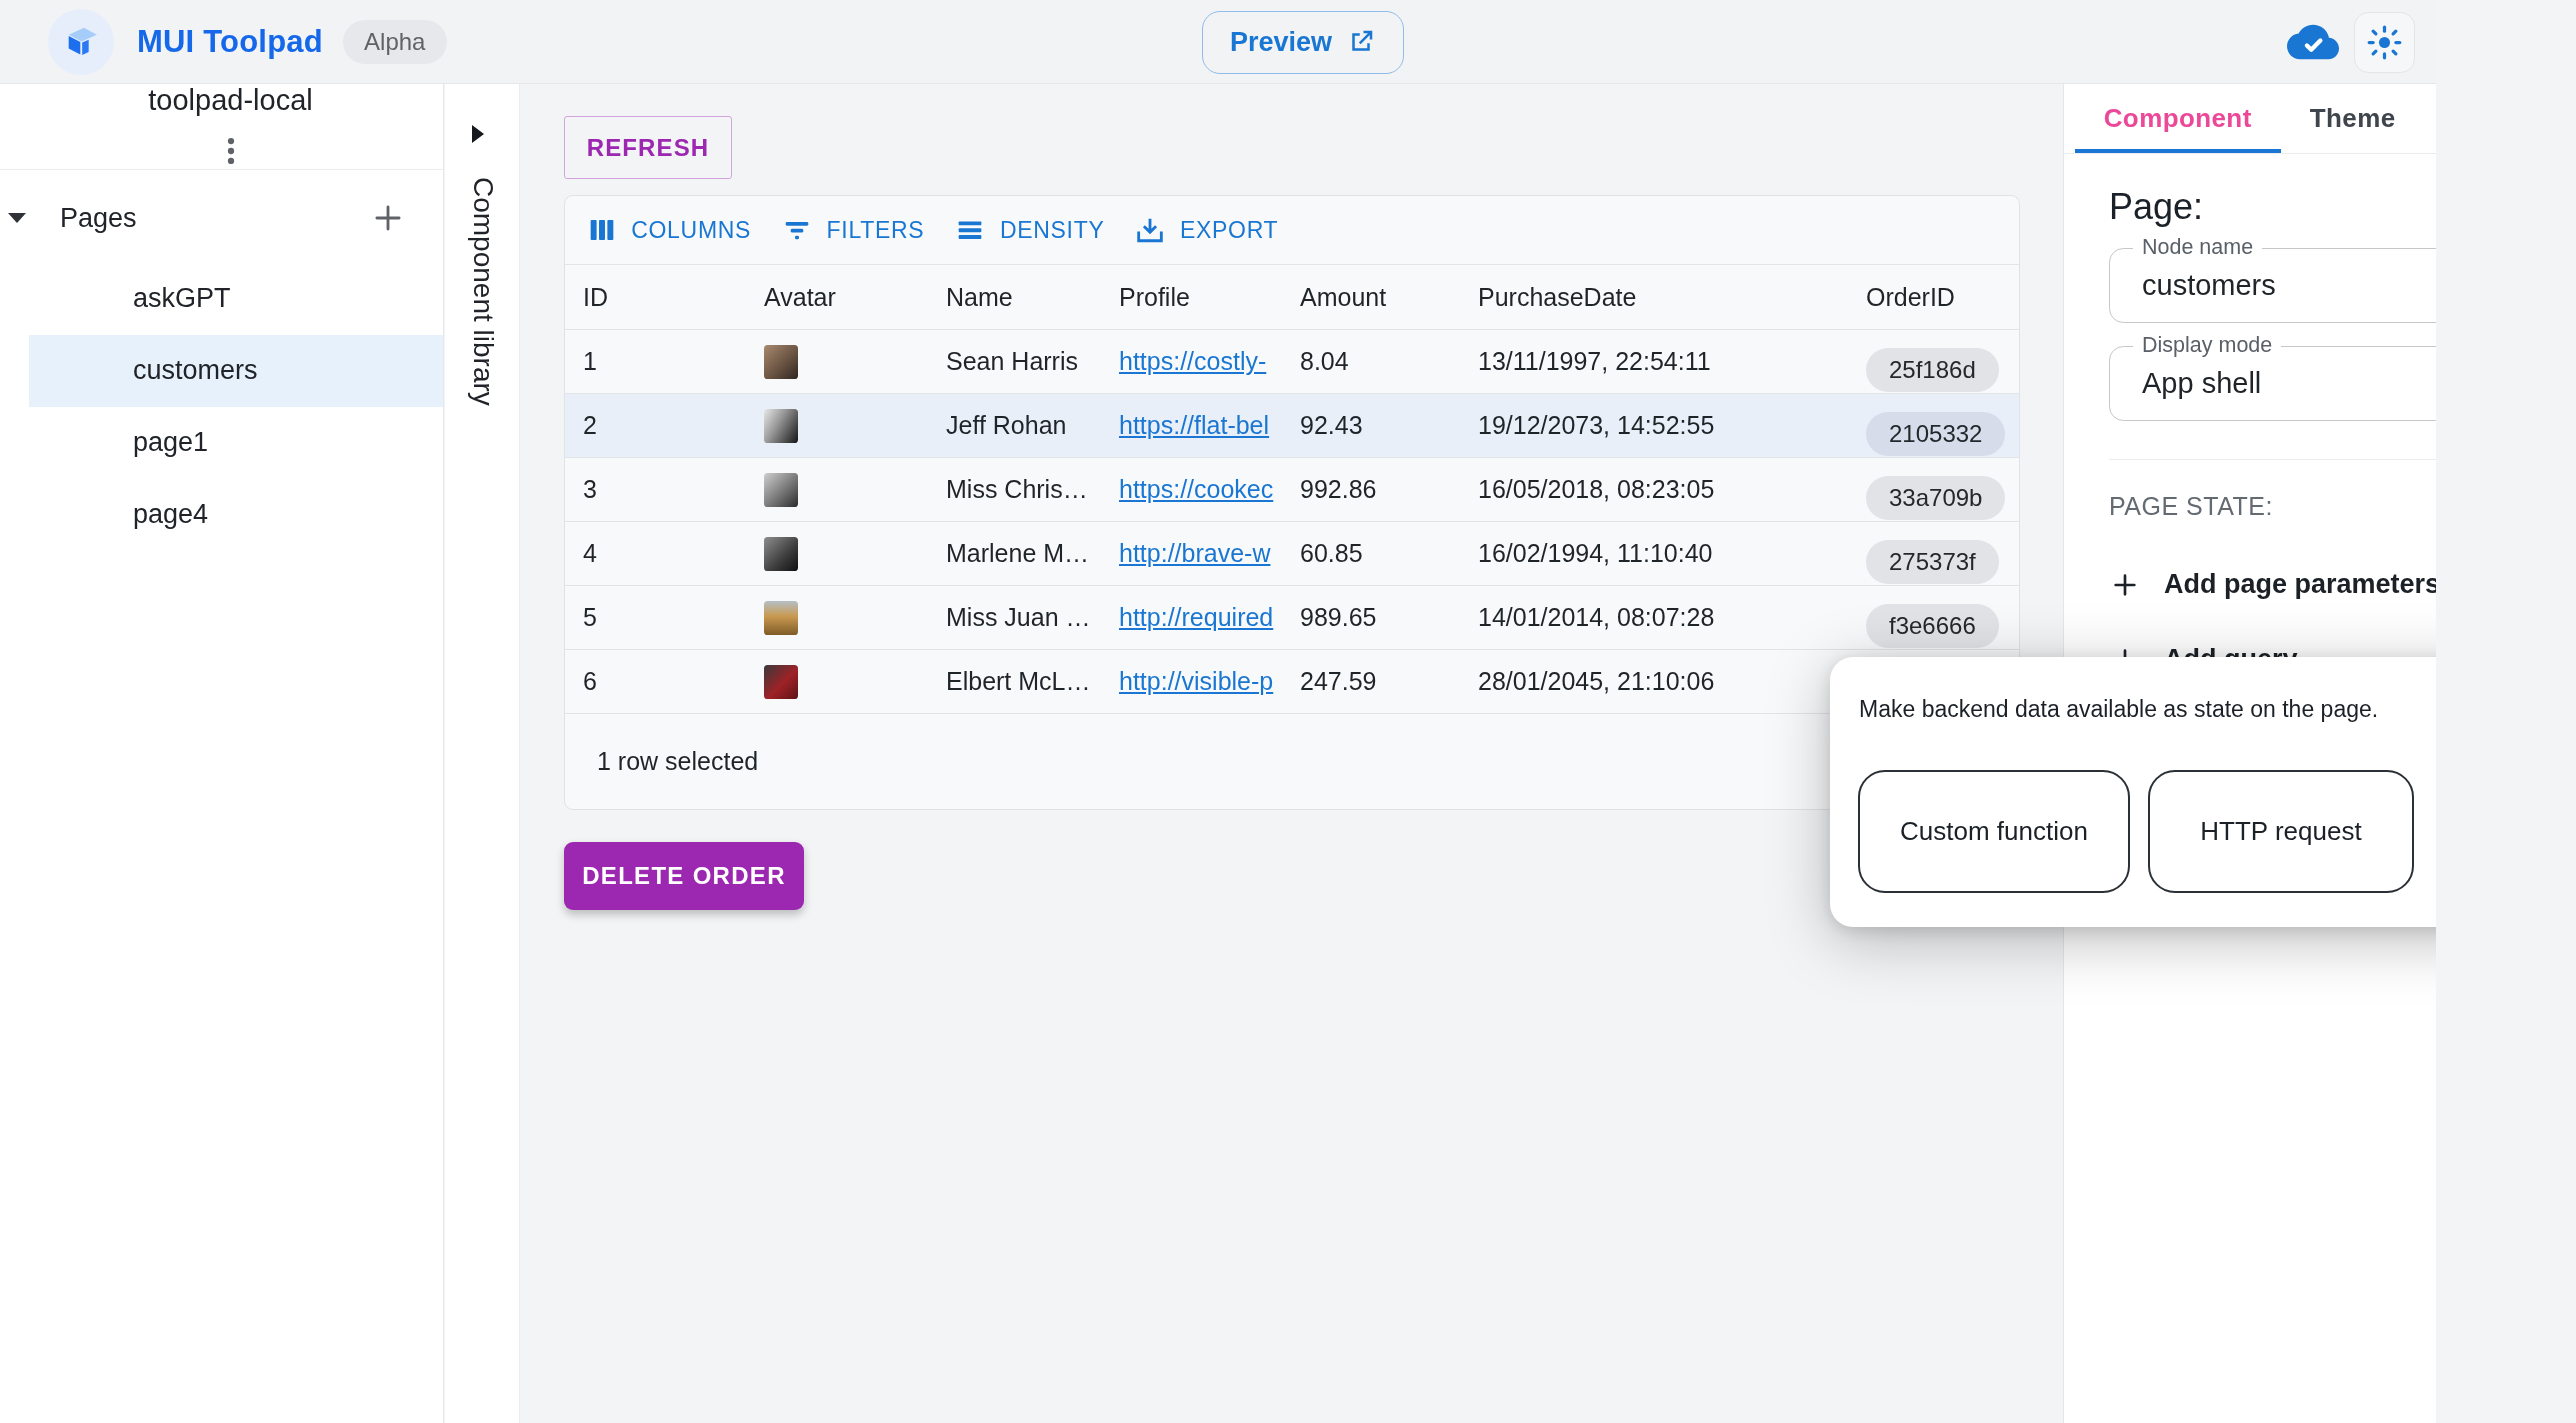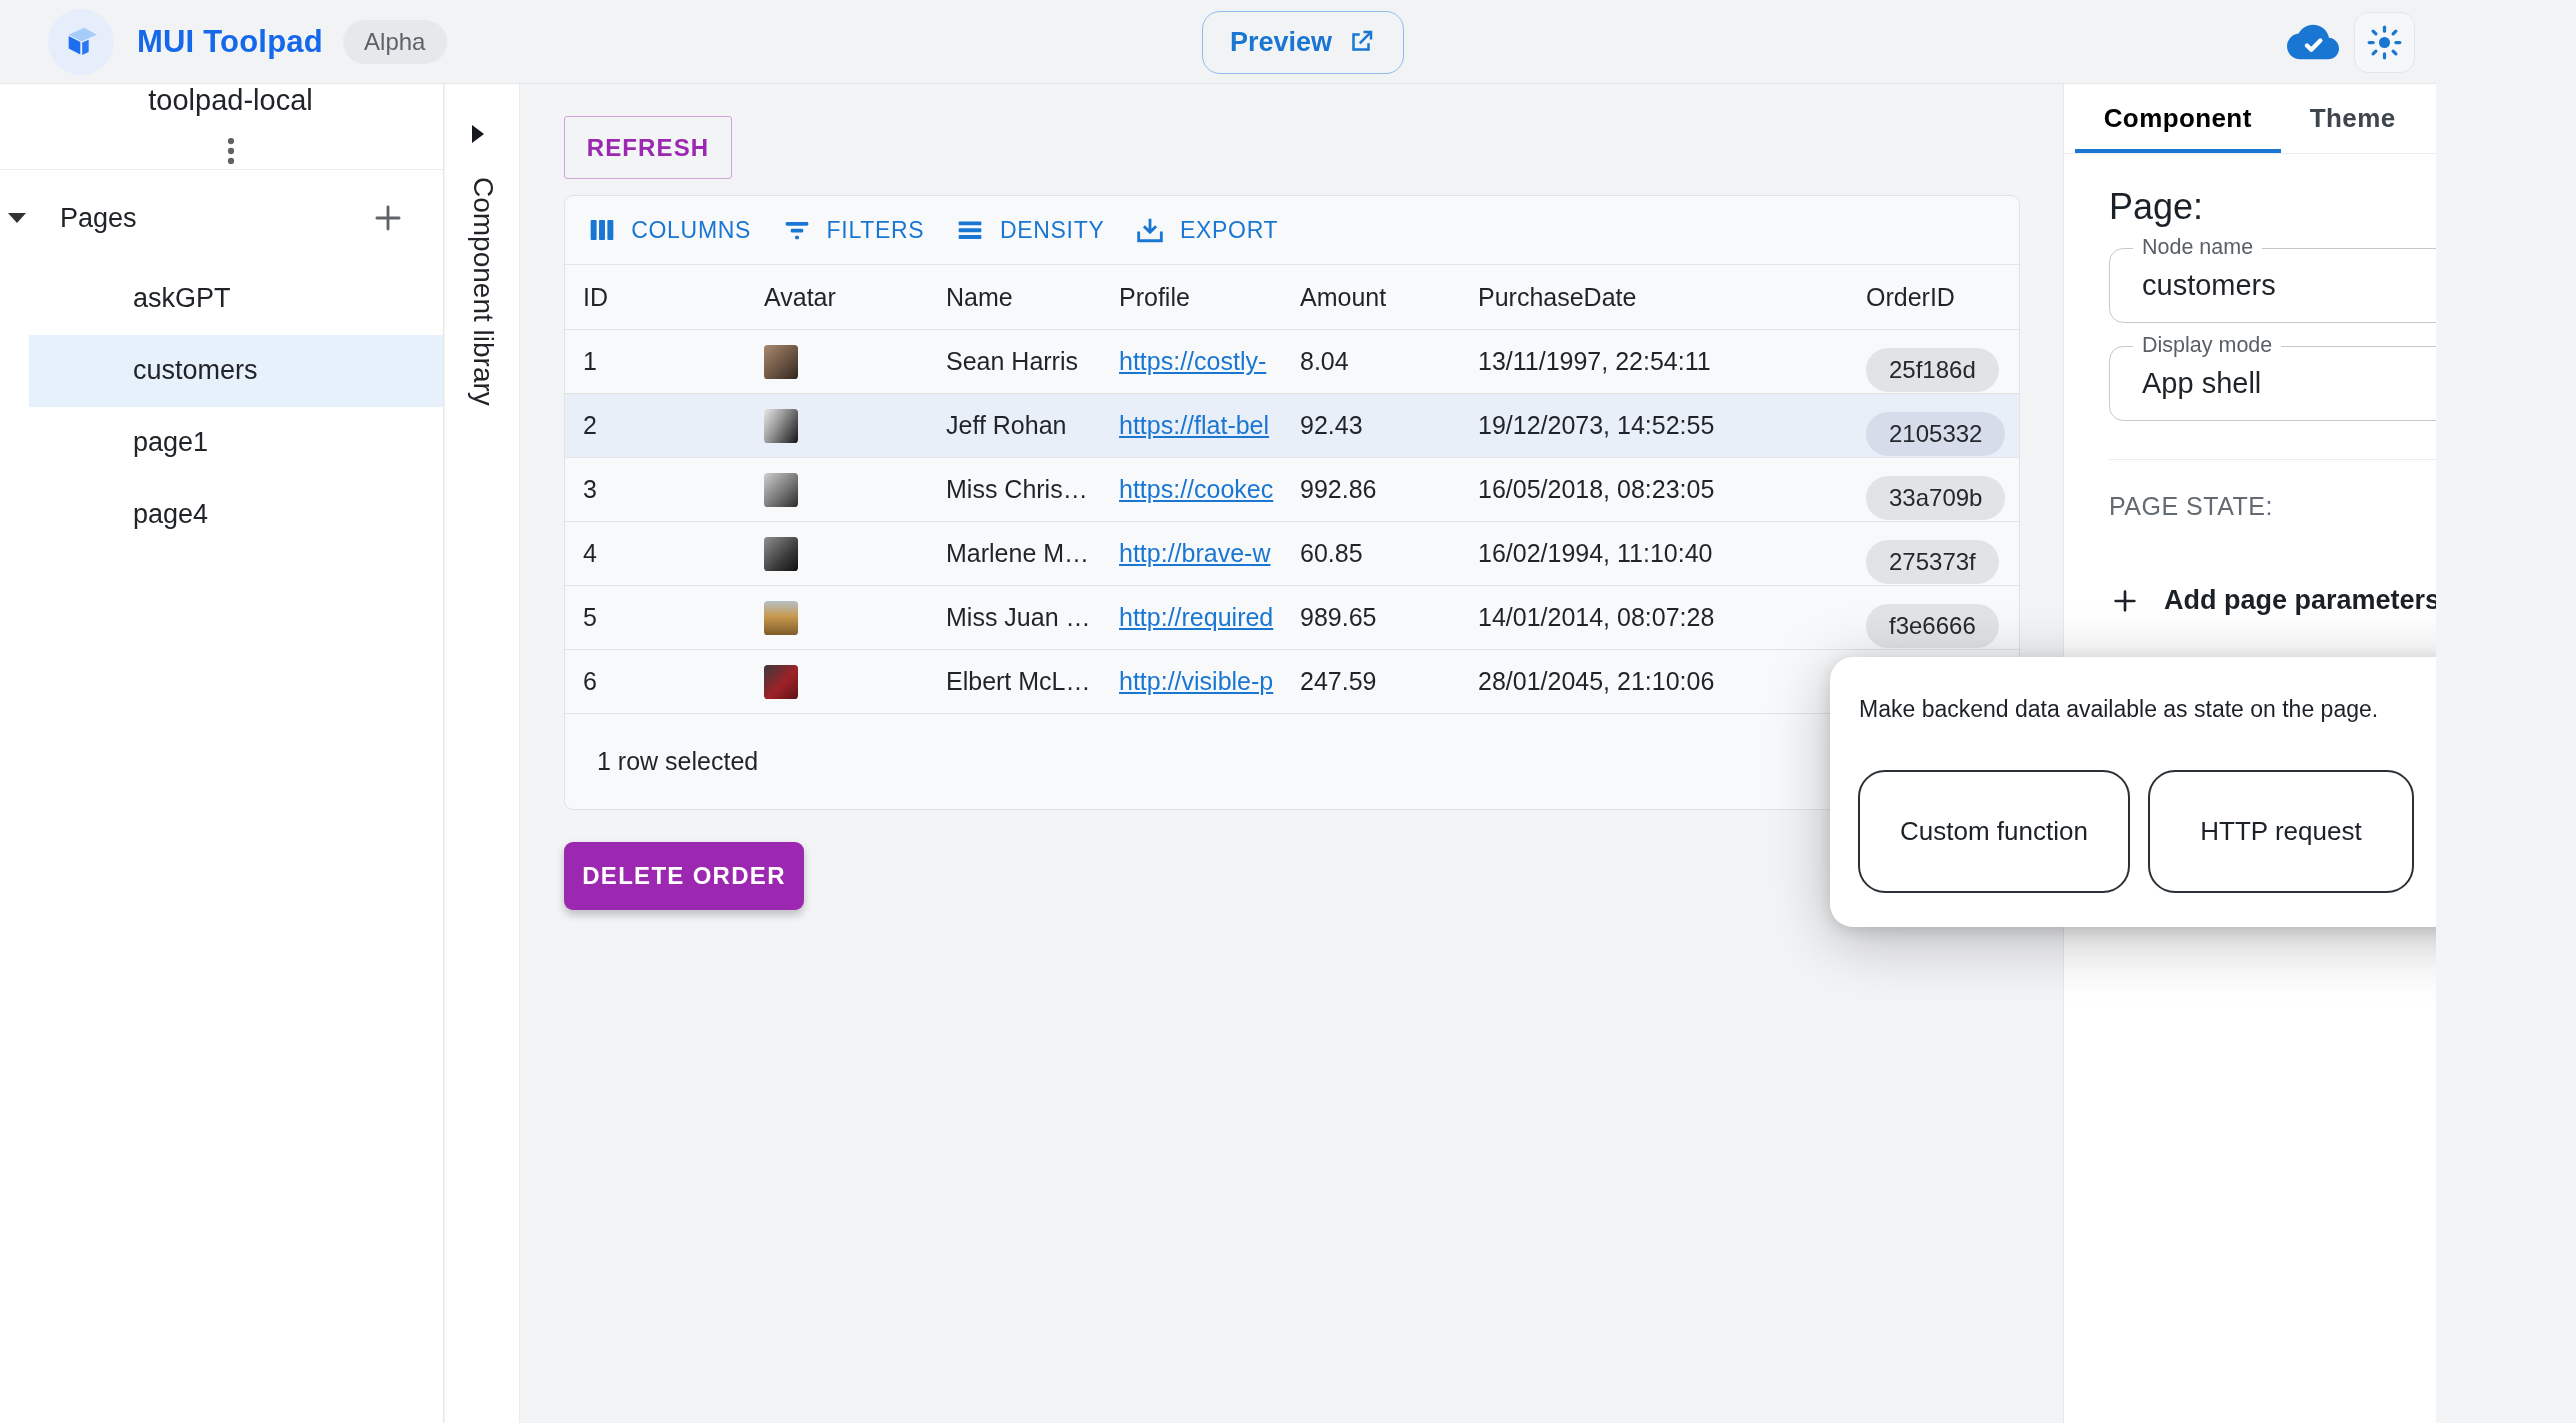--- a/index.html
+++ b/index.html
@@ -55,34 +55,34 @@
   .cell-link{color:#1976d2;text-decoration:underline;display:block;overflow:hidden;white-space:nowrap;}
   .chip{display:inline-block;background:#e2e3e6;border-radius:894px;padding:8px 23px;font-size:24px;color:#24282c;margin-top:16px;}
   .chip:empty{display:none;}
   .g-row.selected .chip{background:#d6dcea;}
   .g-footer{flex:1;display:flex;align-items:center;padding-left:32px;font-size:25px;color:#1f2428;box-sizing:border-box;}
 
   
   .inspector{position:absolute;left:2063px;top:84px;width:513px;height:1340px;background:#fff;border-left:1.8px solid #e6e7e9;box-sizing:border-box;}
   .insp-tabs{height:70px;border-bottom:1.8px solid #ececee;display:flex;align-items:stretch;padding-left:10.7px;box-sizing:border-box;}
   .insp-tab{display:flex;align-items:center;padding:0 29px;font-size:26px;font-weight:600;letter-spacing:0.4px;position:relative;cursor:pointer;}
-  .insp-tab.active{color:#000000;}
+  .insp-tab.active{color:#ec4899;}
   .insp-tab.active::after{content:"";position:absolute;left:0;right:0;bottom:0;height:4.5px;background:#1976d2;}
   .insp-tab.inactive{color:#3f454d;}
   .insp-content{padding:0 32px 0 45px;}
   .page-heading{margin-top:32px;font-size:36px;font-weight:500;color:#1b2128;}
   .field{position:relative;margin-top:19.7px;height:75px;border:1.8px solid #c5c7c9;border-radius:14.3px;box-sizing:border-box;background:#fff;}
   .field + .field{margin-top:23px;}
   .field-label{position:absolute;top:-13.4px;left:23px;background:#fff;padding:0 9px;font-size:21.5px;color:#5a6068;}
   .field-input{border:none;outline:none;background:transparent;width:100%;height:100%;padding:0 0 0 32px;font-size:29px;color:#1f2428;font-family:"Liberation Sans",sans-serif;box-sizing:border-box;}
   .field-value{display:flex;align-items:center;height:100%;padding-left:32px;font-size:29px;color:#1f2428;}
   .select-caret{position:absolute;right:25px;top:34px;width:0;height:0;border-left:8px solid transparent;border-right:8px solid transparent;border-top:9.8px solid #5f6368;}
   .insp-divider{margin-top:38px;border-top:1.8px solid #ececee;}
   .page-state{margin-top:32px;font-size:25px;color:#646a72;letter-spacing:0.5px;}
-  .add-row{margin-top:64px;display:flex;align-items:center;gap:23px;font-size:27px;font-weight:600;color:#1b2127;cursor:pointer;}
+  .add-row{margin-top:48px;display:flex;align-items:center;gap:23px;font-size:27px;font-weight:600;color:#1b2127;cursor:pointer;}
   .add-row.second{margin-top:43px;}
 
   
   .popover{position:absolute;left:1830px;top:657px;width:717px;height:270px;background:#fff;border-radius:23px;box-shadow:0 12.5px 63px rgba(0,0,0,.25),0 3.6px 16px rgba(0,0,0,.12);z-index:50;}
   .pop-title{position:absolute;left:29px;top:39px;font-size:23px;color:#1b2127;white-space:nowrap;}
   .pop-btn{position:absolute;top:113px;height:123px;border:2.7px solid #2a3036;border-radius:27px;background:#fff;display:flex;align-items:center;justify-content:center;font-size:26px;color:#1b2127;font-family:"Liberation Sans",sans-serif;box-sizing:border-box;cursor:pointer;}
   .pop-btn.fn{left:28px;width:272px;}
   .pop-btn.http{left:318px;width:266px;}
 
   svg{display:block;}

